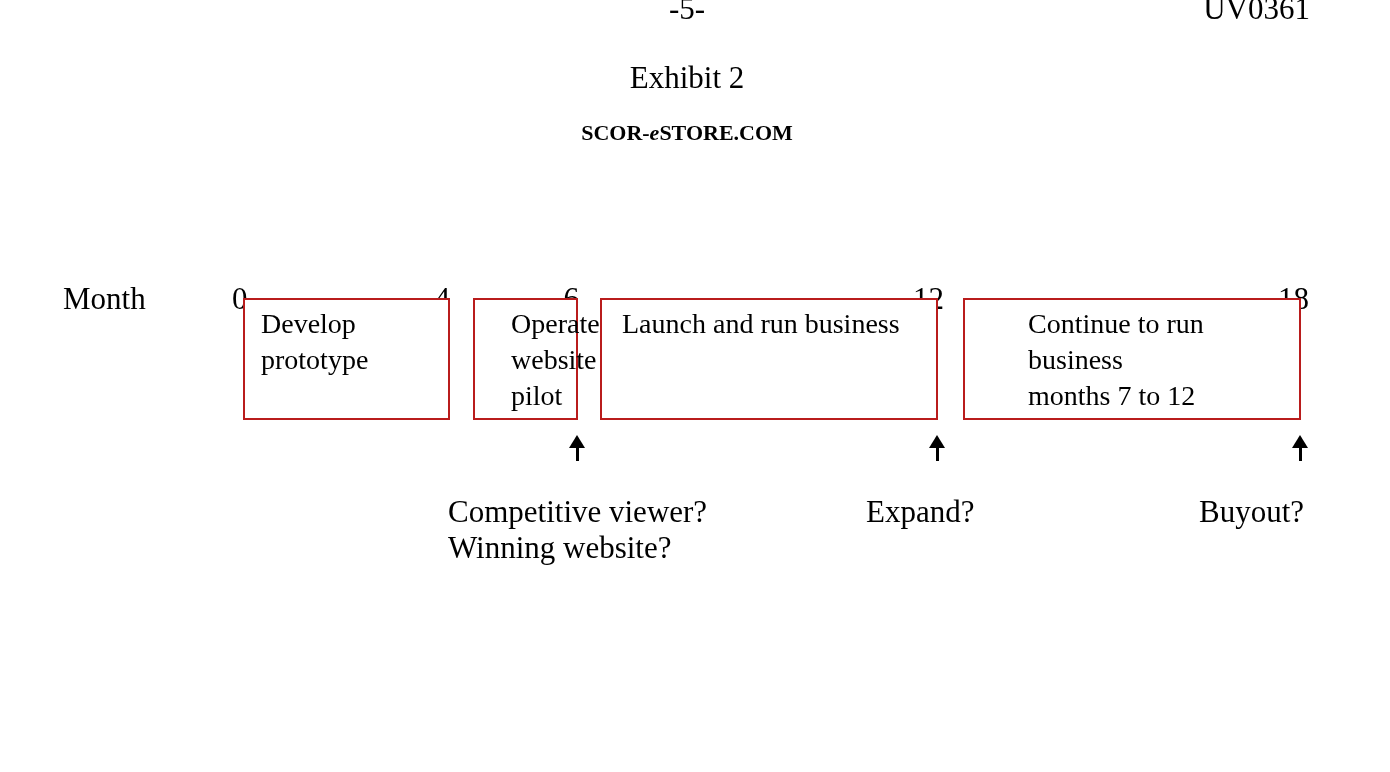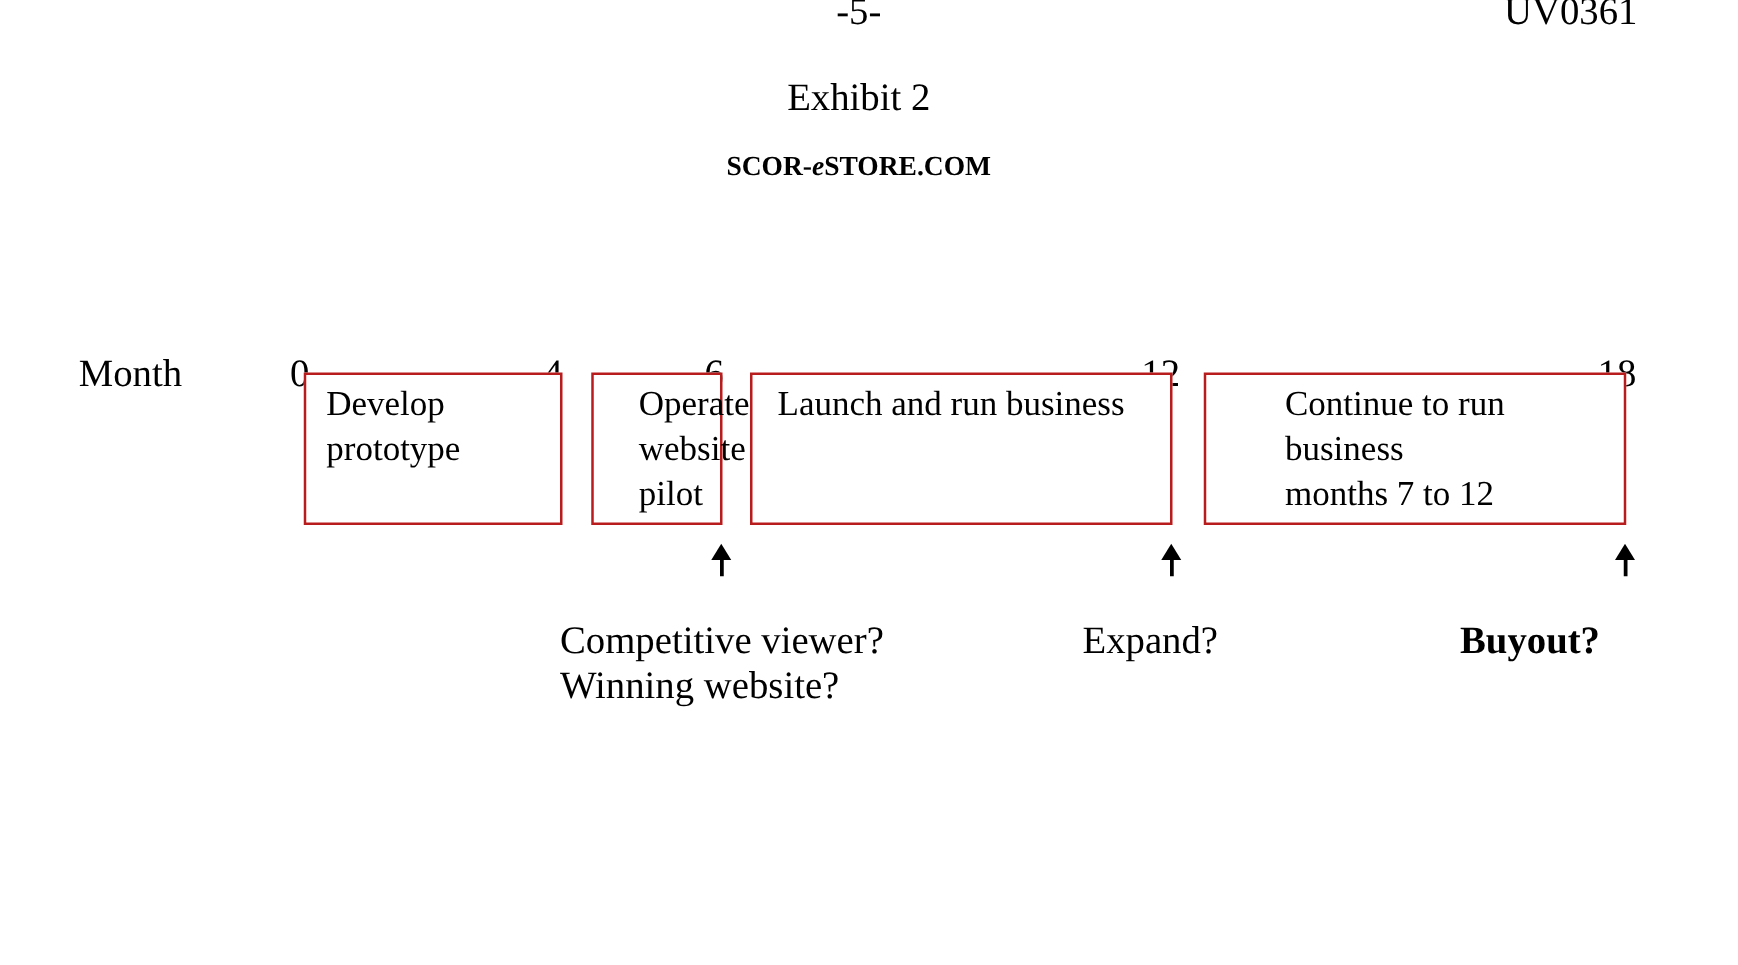--- a/index.html
+++ b/index.html
@@ -64,21 +64,21 @@
     border-bottom: 13px solid #000000;
   }
   .arrow .stem { width: 3px; height: 13px; margin: 0 auto; background: #000000; }
   .arrow-6  { left: 569px; }
   .arrow-12 { left: 929px; }
   .arrow-18 { left: 1292px; }
 
   .milestone-label { position: absolute; top: 462px; margin-top: 32px; }
   .label-6  { left: 448px; }
   .label-12 { left: 866px; }
-  .label-18 { left: 1168px; font-weight: bold; }
+  .label-18 { left: 1199px; }
 </style>
 </head>
 <body>
 
 <div class="canvas">
 
   <div class="centered fs31 page-number">-5-</div>
   <div class="abs fs31 doc-code">UV0361</div>
   <div class="centered fs31 exhibit-label">Exhibit 2</div>
 

